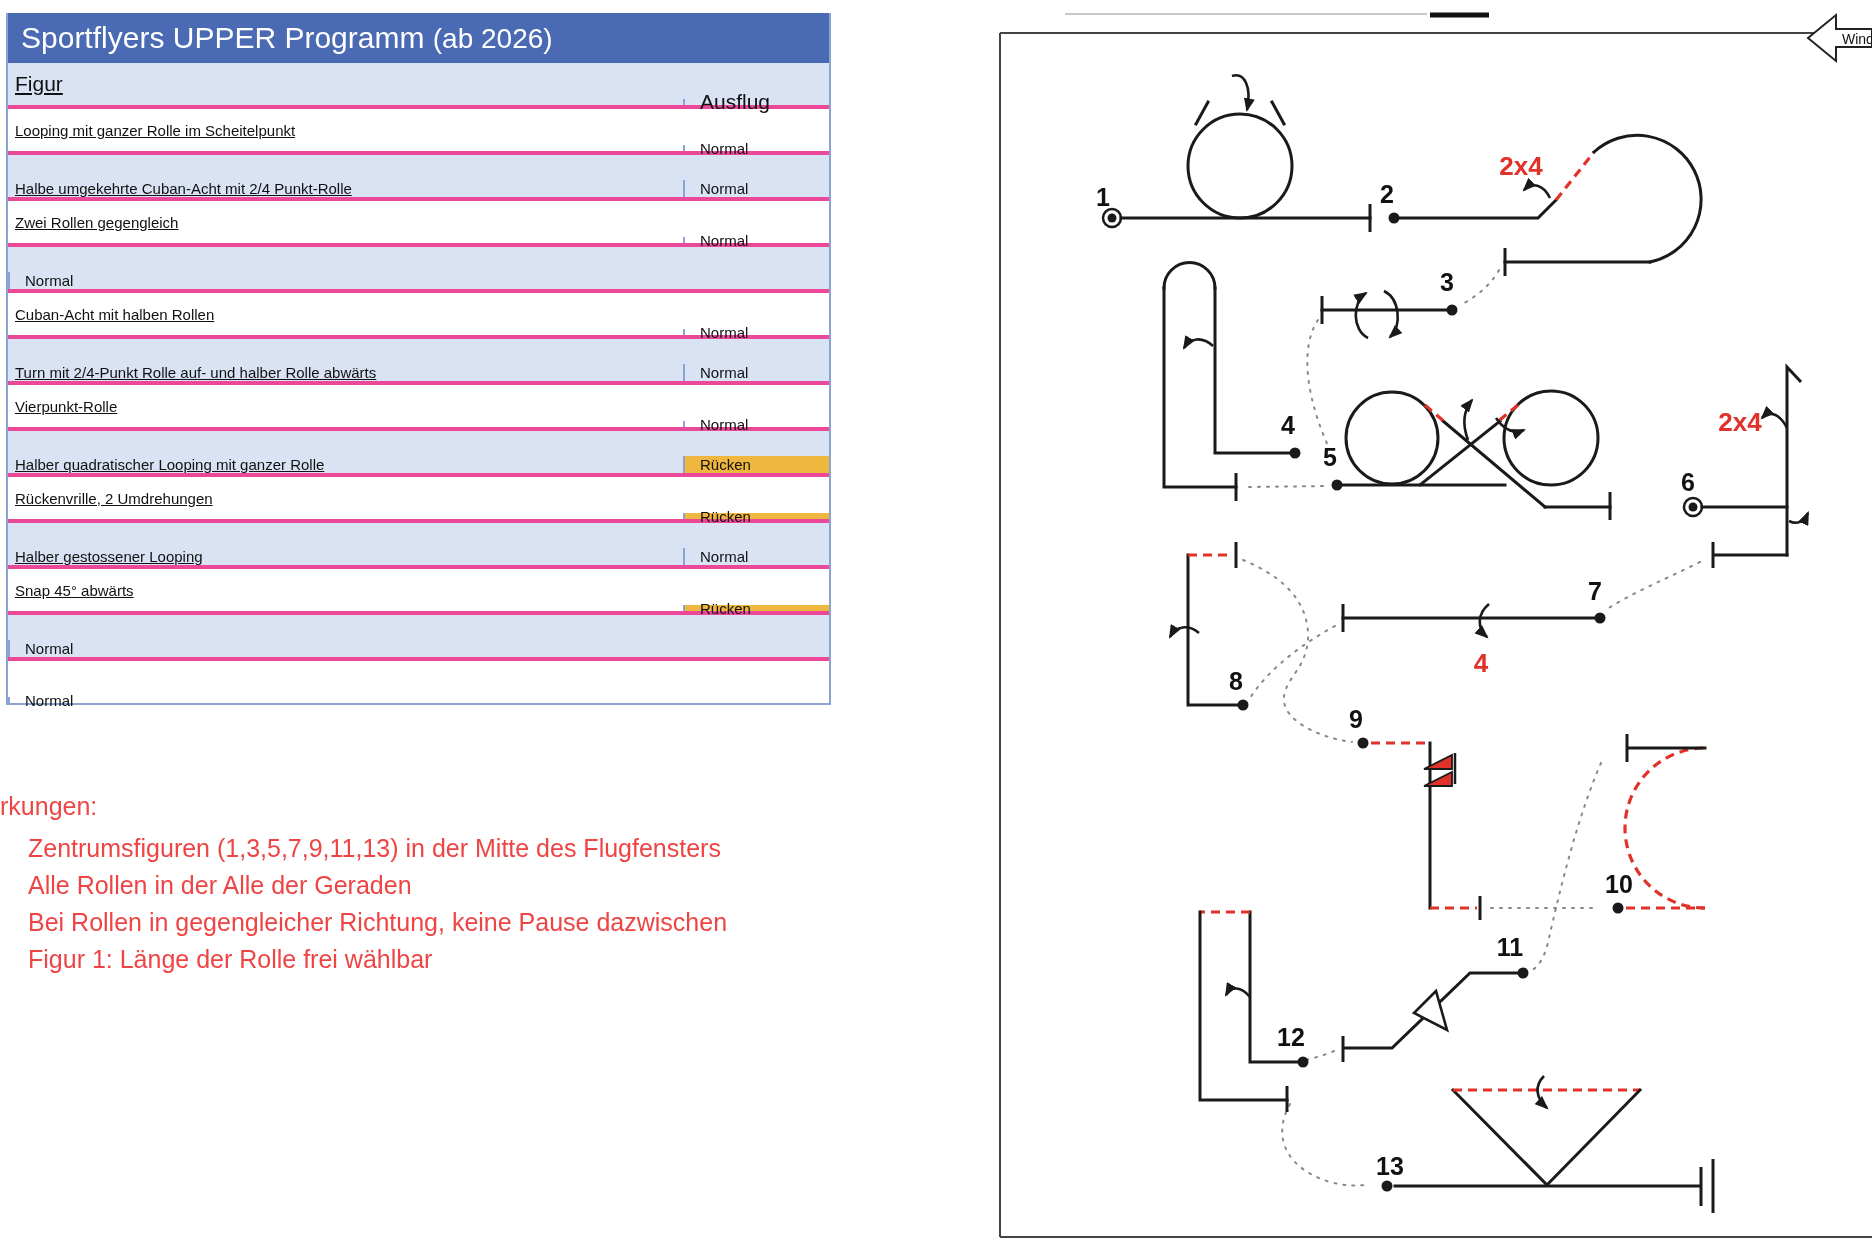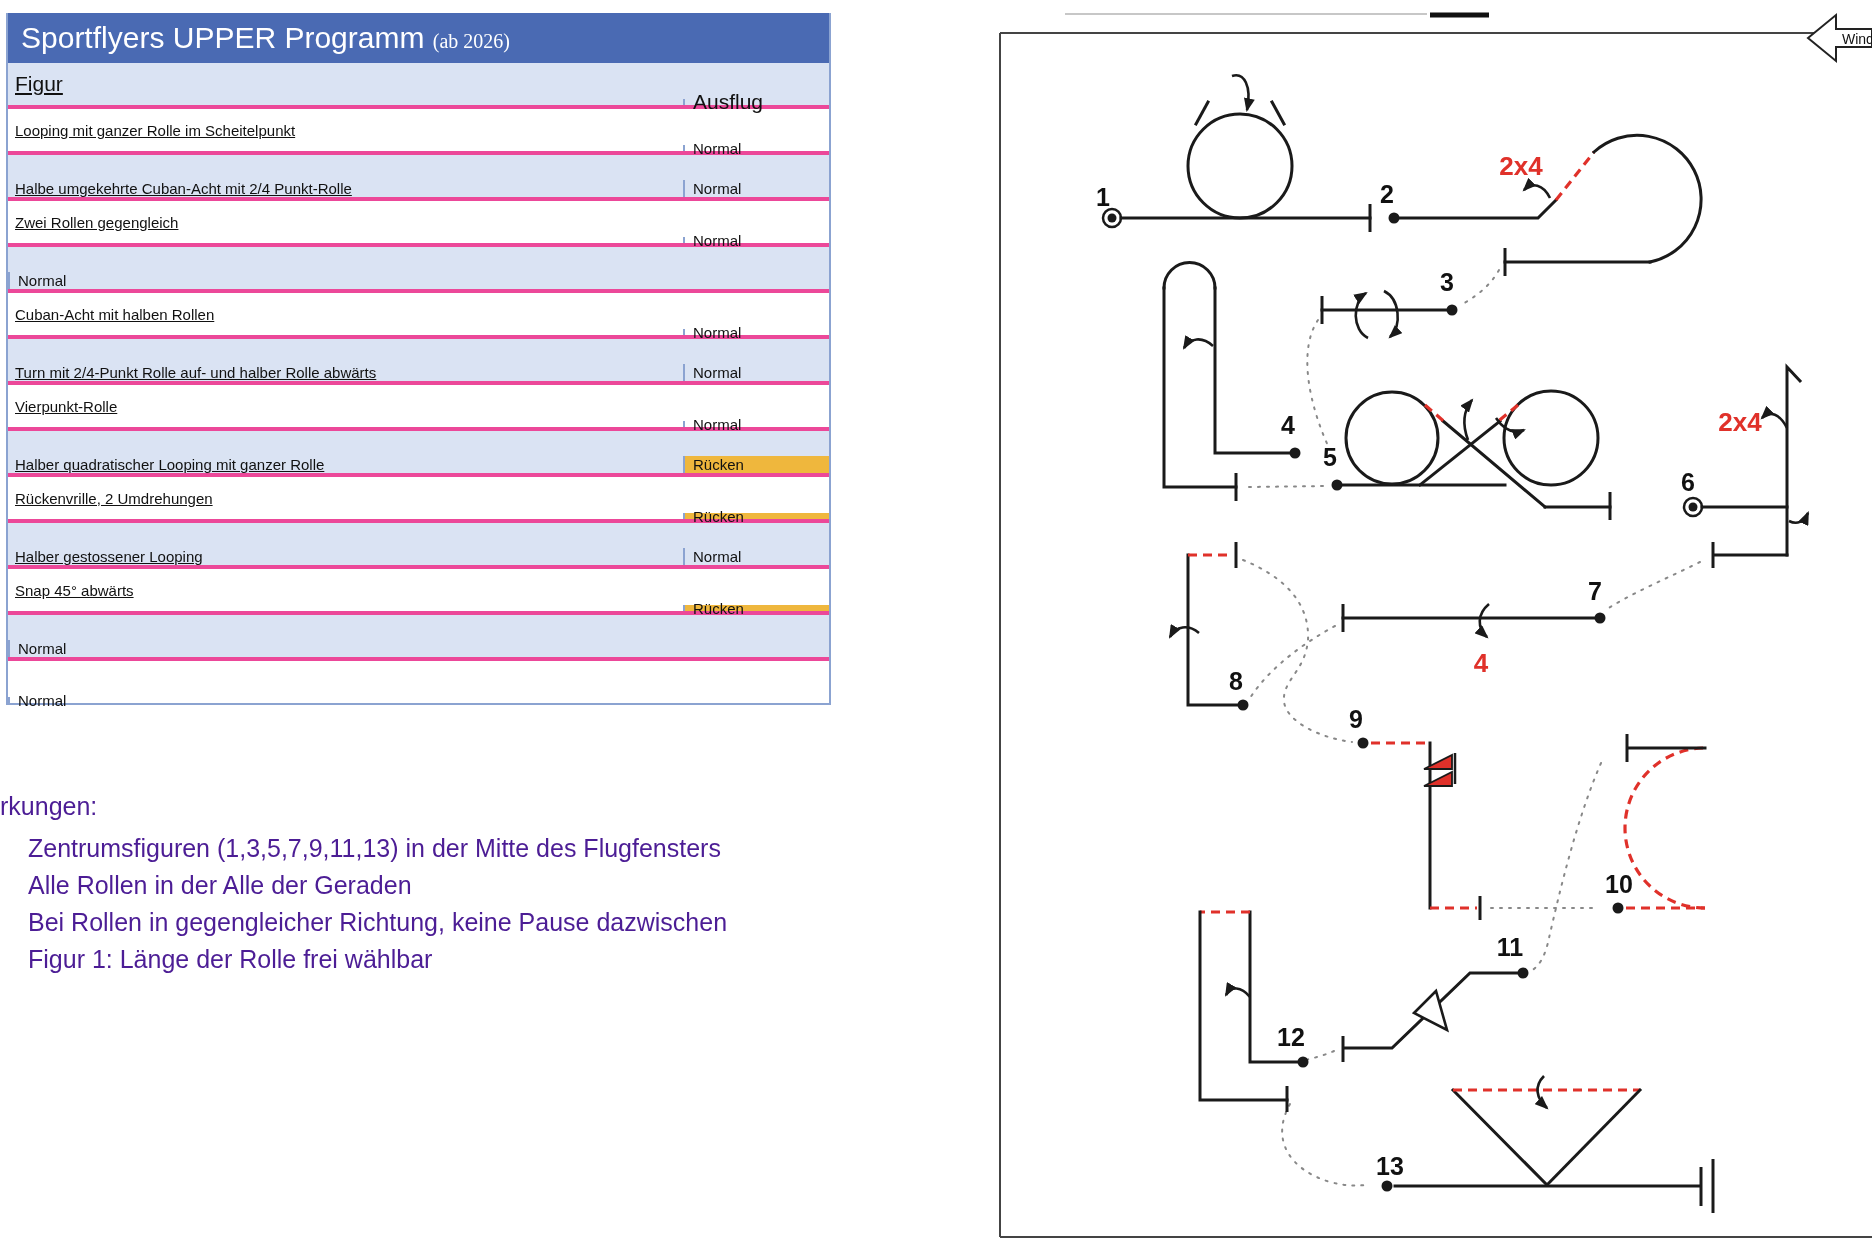--- a/index.html
+++ b/index.html
@@ -5,31 +5,31 @@
   html,body{margin:0;padding:0;background:#fff;}
   body{width:1872px;height:1248px;position:relative;overflow:hidden;
        font-family:"Liberation Sans",sans-serif;color:#111;}
   .stage{position:absolute;inset:0;}
 
   
   #seq-table{position:absolute;left:6px;top:13px;width:821px;
              border:2px solid #8ba3d1;border-top:none;background:#fff;}
   .title-bar{background:#4a6ab3;color:#fff;font-size:30px;height:50px;
              line-height:50px;padding-left:13px;white-space:nowrap;}
-  .title-suffix{font-size:20px;font-family:Liberation Serif, serif;}
+  .title-suffix{font-size:28px;}
   .trow{display:flex;height:42px;align-items:stretch;border-top:4px solid #ec4899;
         font-size:15px;background:#fff;}
   .trow.head{background:#dae3f3;font-size:21px;border-top:none;}
   .trow.alt{background:#dae3f3;align-items:flex-end;}
   .c1{width:668px;padding-left:7px;display:flex;align-items:center;white-space:nowrap;overflow:hidden;text-decoration:underline;}
-  .c2{flex:1;padding-left:8px;display:flex;align-items:center;border-left:2px solid #8ba3d1;margin-top:36px;}
+  .c2{flex:1;padding-left:15px;display:flex;align-items:center;border-left:2px solid #8ba3d1;margin-top:36px;}
   .c2.ruecken{background:#efb73d;}
 
   
-  #notes{position:absolute;left:0;top:792px;font-size:25px;color:#4c1d95;}
+  #notes{position:absolute;left:0;top:792px;font-size:25px;color:#ef4444;}
   #notes .nhead{margin-bottom:9px;}
   #notes .nitem{margin-left:28px;line-height:37px;white-space:nowrap;}
 
   
   #diagram{position:absolute;left:0;top:0;width:1872px;height:1248px;}
   .figline{stroke:#1a1a1a;stroke-width:3;fill:none;stroke-linecap:square;}
   .reddash{stroke:#e0312a;stroke-width:3.2;fill:none;stroke-dasharray:9 6;stroke-linecap:butt;}
   .conn{stroke:#888;stroke-width:2;fill:none;stroke-dasharray:2 7;stroke-linecap:round;}
   .tick{stroke:#1a1a1a;stroke-width:3;}
   .arrow{stroke:#1a1a1a;stroke-width:2.6;fill:none;}

